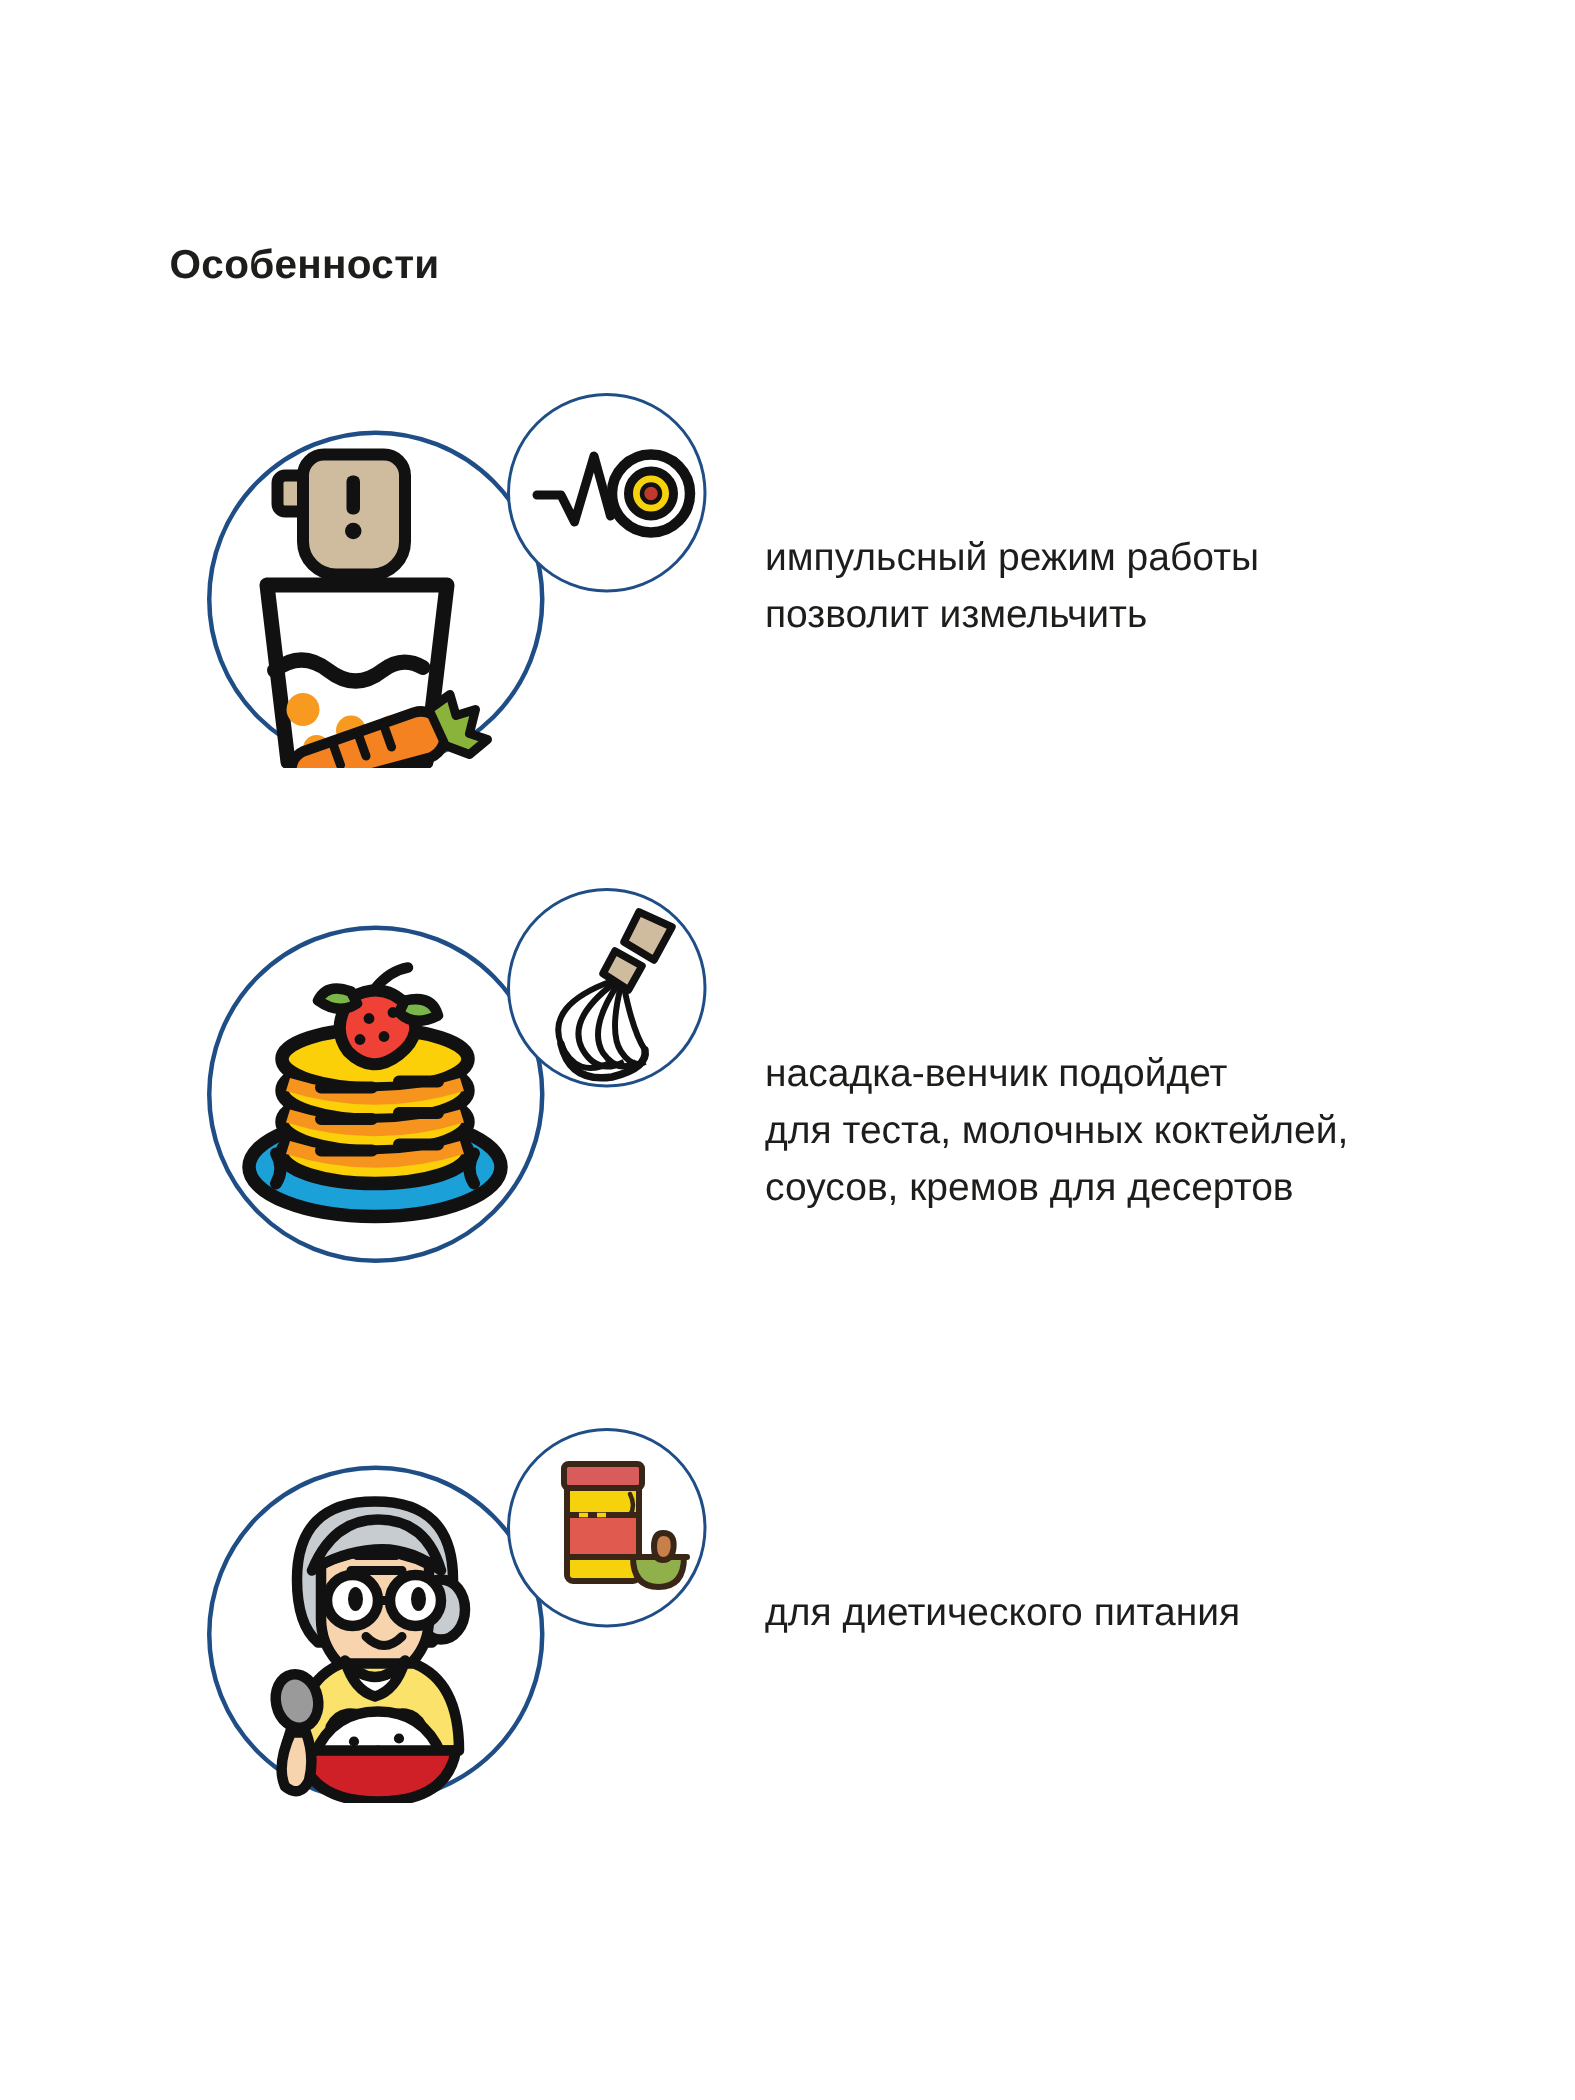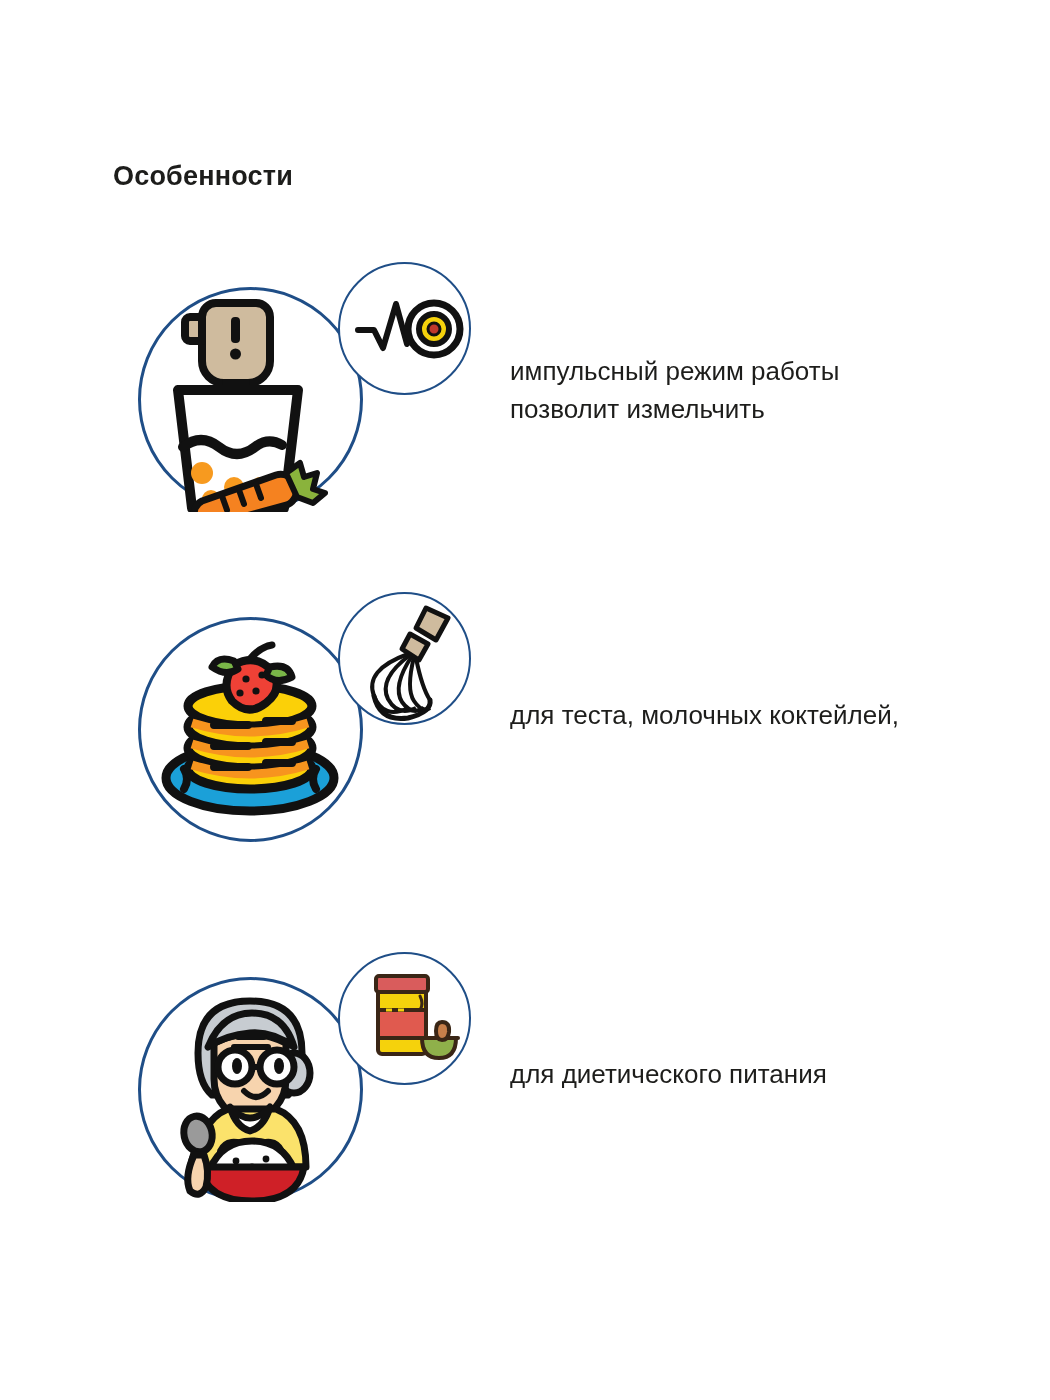--- a/index.html
+++ b/index.html
@@ -188,21 +188,23 @@
         <path d="M72 63 q-32 24 -22 44 q10 18 28 9" fill="none" stroke="#111111" stroke-width="4"></path>
         <path d="M74 64 q-20 30 -10 46 q10 14 22 6" fill="none" stroke="#111111" stroke-width="4"></path>
         <path d="M76 65 q-8 32 0 44 q8 12 16 7" fill="none" stroke="#111111" stroke-width="4"></path>
         <path d="M78 66 q6 30 14 42" fill="none" stroke="#111111" stroke-width="4"></path>
 
         <path d="M36 104 q6 26 34 22 q24 -6 22 -18" fill="none" stroke="#111111" stroke-width="5" stroke-linecap="round"></path>
       </svg>
     </div>
 
     <div class="feature-text">
+      <div>насадка-венчик подойдет</div>
       <div>для теста, молочных коктейлей,</div>
+      <div>соусов, кремов для десертов</div>
     </div>
   </div>
 
   <div class="feature-row row-3">
 
     <div class="icon-cluster">
       <div class="main-circle"></div>
 
       <svg class="main-art" viewBox="0 0 225 225">
 

